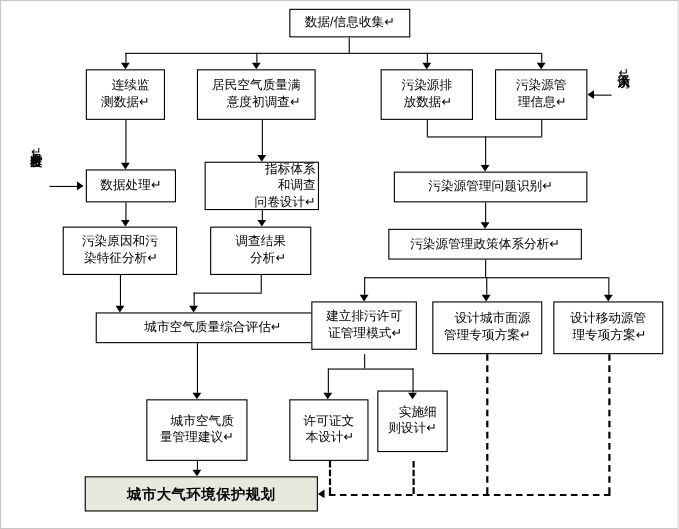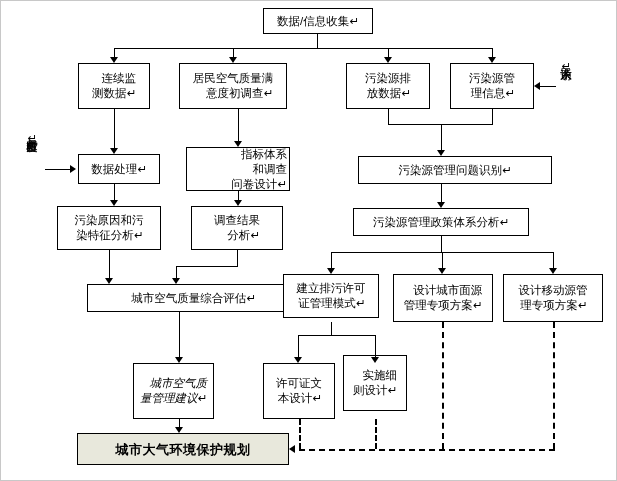--- a/index.html
+++ b/index.html
@@ -98,42 +98,42 @@
 放数据↵</div>
 
   <div class="node" style="left:449px;top:62px;width:84px;height:46px;">污染源管
 理信息↵</div>
 
   <div class="node" style="left:77px;top:153px;width:82px;height:30px;">数据处理↵</div>
 
   <div class="node" style="left:185px;top:146px;width:104px;height:44px;padding-left:44px;">指标体系和调查
 问卷设计↵</div>
 
-  <div class="node" style="left:357px;top:155px;width:194px;height:28px;">污染源管理问题识别↵</div>
+  <div class="node" style="left:357px;top:155px;width:176px;height:28px;">污染源管理问题识别↵</div>
 
   <div class="node" style="left:56px;top:205px;width:104px;height:44px;">污染原因和污
 染特征分析↵</div>
 
   <div class="node" style="left:190px;top:205px;width:92px;height:44px;">调查结果
 分析↵</div>
 
   <div class="node" style="left:352px;top:207px;width:176px;height:28px;">污染源管理政策体系分析↵</div>
 
   <div class="node" style="left:86px;top:283px;width:213px;height:28px;">城市空气质量综合评估↵</div>
 
   <div class="node" style="left:282px;top:273px;width:96px;height:44px;">建立排污许可
 证管理模式↵</div>
 
   <div class="node" style="left:392px;top:273px;width:100px;height:48px;">设计城市面源
 管理专项方案↵</div>
 
   <div class="node" style="left:502px;top:273px;width:100px;height:48px;">设计移动源管
 理专项方案↵</div>
 
-  <div class="node" style="left:132px;top:362px;width:81px;height:56px;font-style:italic;">城市空气质
+  <div class="node" style="left:132px;top:362px;width:92px;height:56px;">城市空气质
 量管理建议↵</div>
 
   <div class="node" style="left:262px;top:362px;width:72px;height:56px;">许可证文
 本设计↵</div>
 
   <div class="node" style="left:342px;top:354px;width:64px;height:56px;">实施细
 则设计↵</div>
 
   <div class="node final" style="left:76px;top:432px;width:212px;height:32px;">城市大气环境保护规划</div>
 

